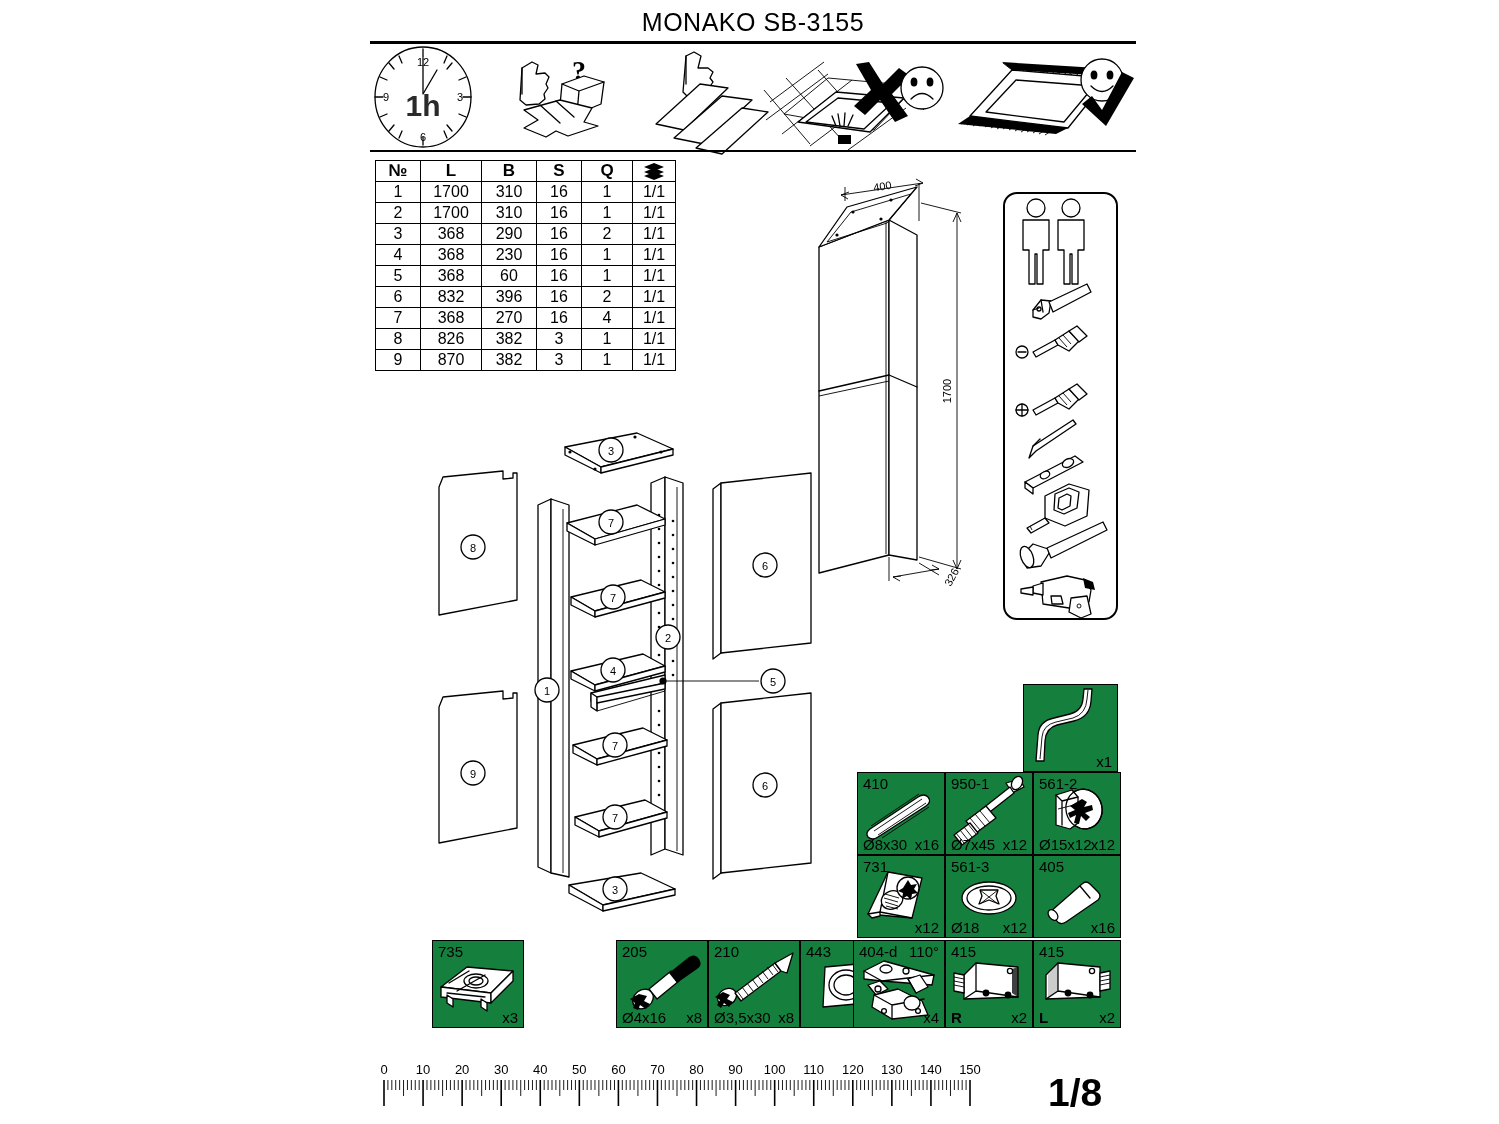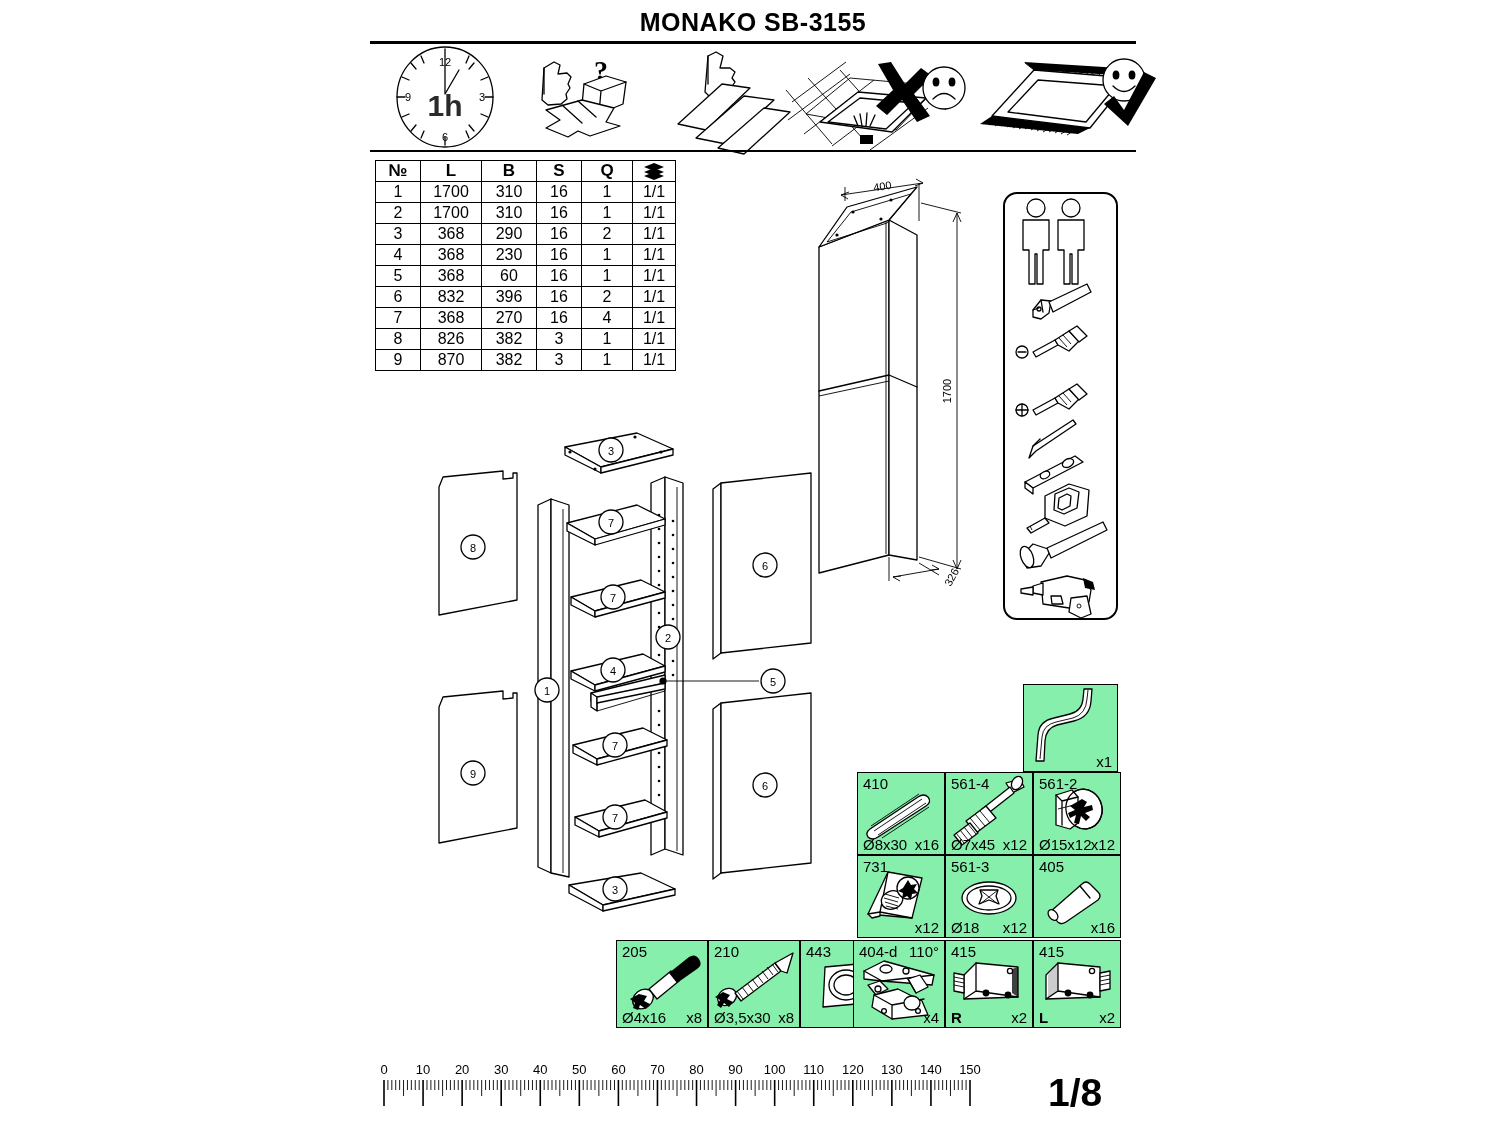--- a/index.html
+++ b/index.html
@@ -6,27 +6,27 @@
   html,body{margin:0;padding:0;background:#ffffff;}
   body{
     width:1499px;height:1124px;position:relative;overflow:hidden;
     font-family:"Liberation Sans", sans-serif;color:#000;
   }
   .page{position:absolute;left:0;top:0;width:1499px;height:1124px;}
 
   
   #title{
     position:absolute;left:370px;top:8px;width:766px;
-    text-align:center;font-weight:bold;font-size:25px;letter-spacing:.5px;
+    text-align:center;font-weight:normal;font-size:25px;letter-spacing:.5px;
   }
   #title-rule{
     position:absolute;left:370px;top:41px;width:766px;height:3px;background:#000;
   }
   #icon-strip{
-    position:absolute;left:370px;top:44px;width:766px;height:134px;
+    position:absolute;left:348px;top:44px;width:766px;height:134px;
   }
   #icon-strip-rule{
     position:absolute;left:370px;top:150px;width:766px;height:1.5px;background:#000;
   }
 
   
   #parts-table{
     position:absolute;left:375px;top:160px;border-collapse:collapse;
   }
   #parts-table td,#parts-table th{
@@ -35,21 +35,21 @@
   }
   #parts-table th{font-weight:bold;font-size:17px;}
   #parts-table .c-no{width:44px;}
   #parts-table .c-l{width:60px;}
   #parts-table .c-b{width:54px;}
   #parts-table .c-s{width:44px;}
   #parts-table .c-q{width:50px;}
   #parts-table .c-pk{width:42px;}
 
   
-  .hwbox{position:absolute;border:1.6px solid #000;background:#86efac;box-sizing:border-box;}
+  .hwbox{position:absolute;border:1.6px solid #000;background:#15803d;box-sizing:border-box;}
   .hwcode{position:absolute;left:5px;top:2px;font-size:15px;}
   .hwangle{position:absolute;right:5px;top:2px;font-size:15px;}
   .hwdim{position:absolute;left:5px;bottom:1px;font-size:15px;}
   .hwqty{position:absolute;right:5px;bottom:1px;font-size:15px;}
   .hwside{position:absolute;left:5px;bottom:1px;font-size:15px;font-weight:bold;}
   .hwart{position:absolute;left:0;top:0;width:100%;height:100%;}
 
   
   #tools-panel{
     position:absolute;left:1003px;top:192px;width:115px;height:428px;
@@ -569,21 +569,21 @@
         <g class="ln-t">
           <path d="M16 58 L64 26 M20 62 L68 30 M13 53 L61 21 M24 65 L71 34"></path>
         </g>
       </svg>
     </div>
     <div class="hwdim">Ø8x30</div>
     <div class="hwqty">x16</div>
   </div>
 
   <div class="hwbox" style="left:945px;top:772px;width:88px;height:83px;">
-    <div class="hwcode">561-4</div>
+    <div class="hwcode">950-1</div>
     <div class="hwart">
       <svg width="86" height="80" viewBox="0 0 86 80">
         <path class="fillw" d="M60 10 L74 6 L78 14 L66 20 Z"></path>
         <ellipse cx="71" cy="10" rx="5" ry="7" class="fillw" transform="rotate(30 71 10)"></ellipse>
         <path class="fillw" d="M36 36 L64 14 L68 20 L40 42 Z"></path>
         <path class="fillw" d="M20 48 L40 33 L50 45 L30 60 Z"></path>
         <g class="ln-t">
             <path d="M24 45 L34 57 M29 41 L39 53 M34 38 L44 50"></path>
           </g>
         <path class="fillw" d="M8 62 L24 50 L32 60 L16 72 Z"></path>
@@ -651,20 +651,36 @@
     <div class="hwart">
       <svg width="86" height="80" viewBox="0 0 86 80">
         <path class="fillw" d="M16 56 L48 28 Q52 24 56 28 L64 36 Q68 40 64 44 L32 66 Q26 70 22 64 L16 58 Z"></path>
         <path class="ln" d="M46 30 L56 42"></path>
         <ellipse cx="19" cy="59" rx="4" ry="6" class="fillw" transform="rotate(-40 19 59)"></ellipse>
       </svg>
     </div>
     <div class="hwqty">x16</div>
   </div>
 
+  <div class="hwbox" style="left:432px;top:940px;width:92px;height:88px;">
+    <div class="hwcode">735</div>
+    <div class="hwart">
+      <svg width="90" height="85" viewBox="0 0 90 85">
+        <path class="fillw" d="M8 46 L34 26 L80 30 L58 52 Z"></path>
+        <path class="fillw" d="M8 46 L8 56 L58 62 L58 52 Z"></path>
+        <path class="fillw" d="M58 52 L80 30 L80 40 L58 62 Z"></path>
+        <ellipse cx="43" cy="40" rx="12" ry="7" class="fillw"></ellipse>
+        <ellipse cx="43" cy="40" rx="7" ry="4" class="ln" fill="none"></ellipse>
+        <path class="ln" d="M16 42 L36 30 M24 50 L52 34 M14 52 L52 56"></path>
+        <path class="fillw" d="M14 54 L20 58 L20 66 L14 62 Z"></path>
+        <path class="fillw" d="M48 58 L54 62 L54 70 L48 66 Z"></path>
+      </svg>
+    </div>
+    <div class="hwqty">x3</div>
+  </div>
 
 
   <div class="hwbox" style="left:616px;top:940px;width:92px;height:88px;">
     <div class="hwcode">205</div>
     <div class="hwart">
       <svg width="90" height="85" viewBox="0 0 90 85">
         <ellipse cx="26" cy="58" rx="11" ry="9" class="fillw" transform="rotate(-38 26 58)"></ellipse>
         <path class="blk" d="M22 53 l8 2 l-3 5 l6 3 l-4 5 l-6 -4 l-2 5 l-5 -2 l2 -5 l-5 -4 z"></path>
         <path class="fillw" d="M32 48 L54 30 L62 40 L40 58 Z"></path>
         <path class="blk" d="M52 32 L72 16 Q78 12 82 18 Q86 24 80 28 L60 42 Z"></path>

